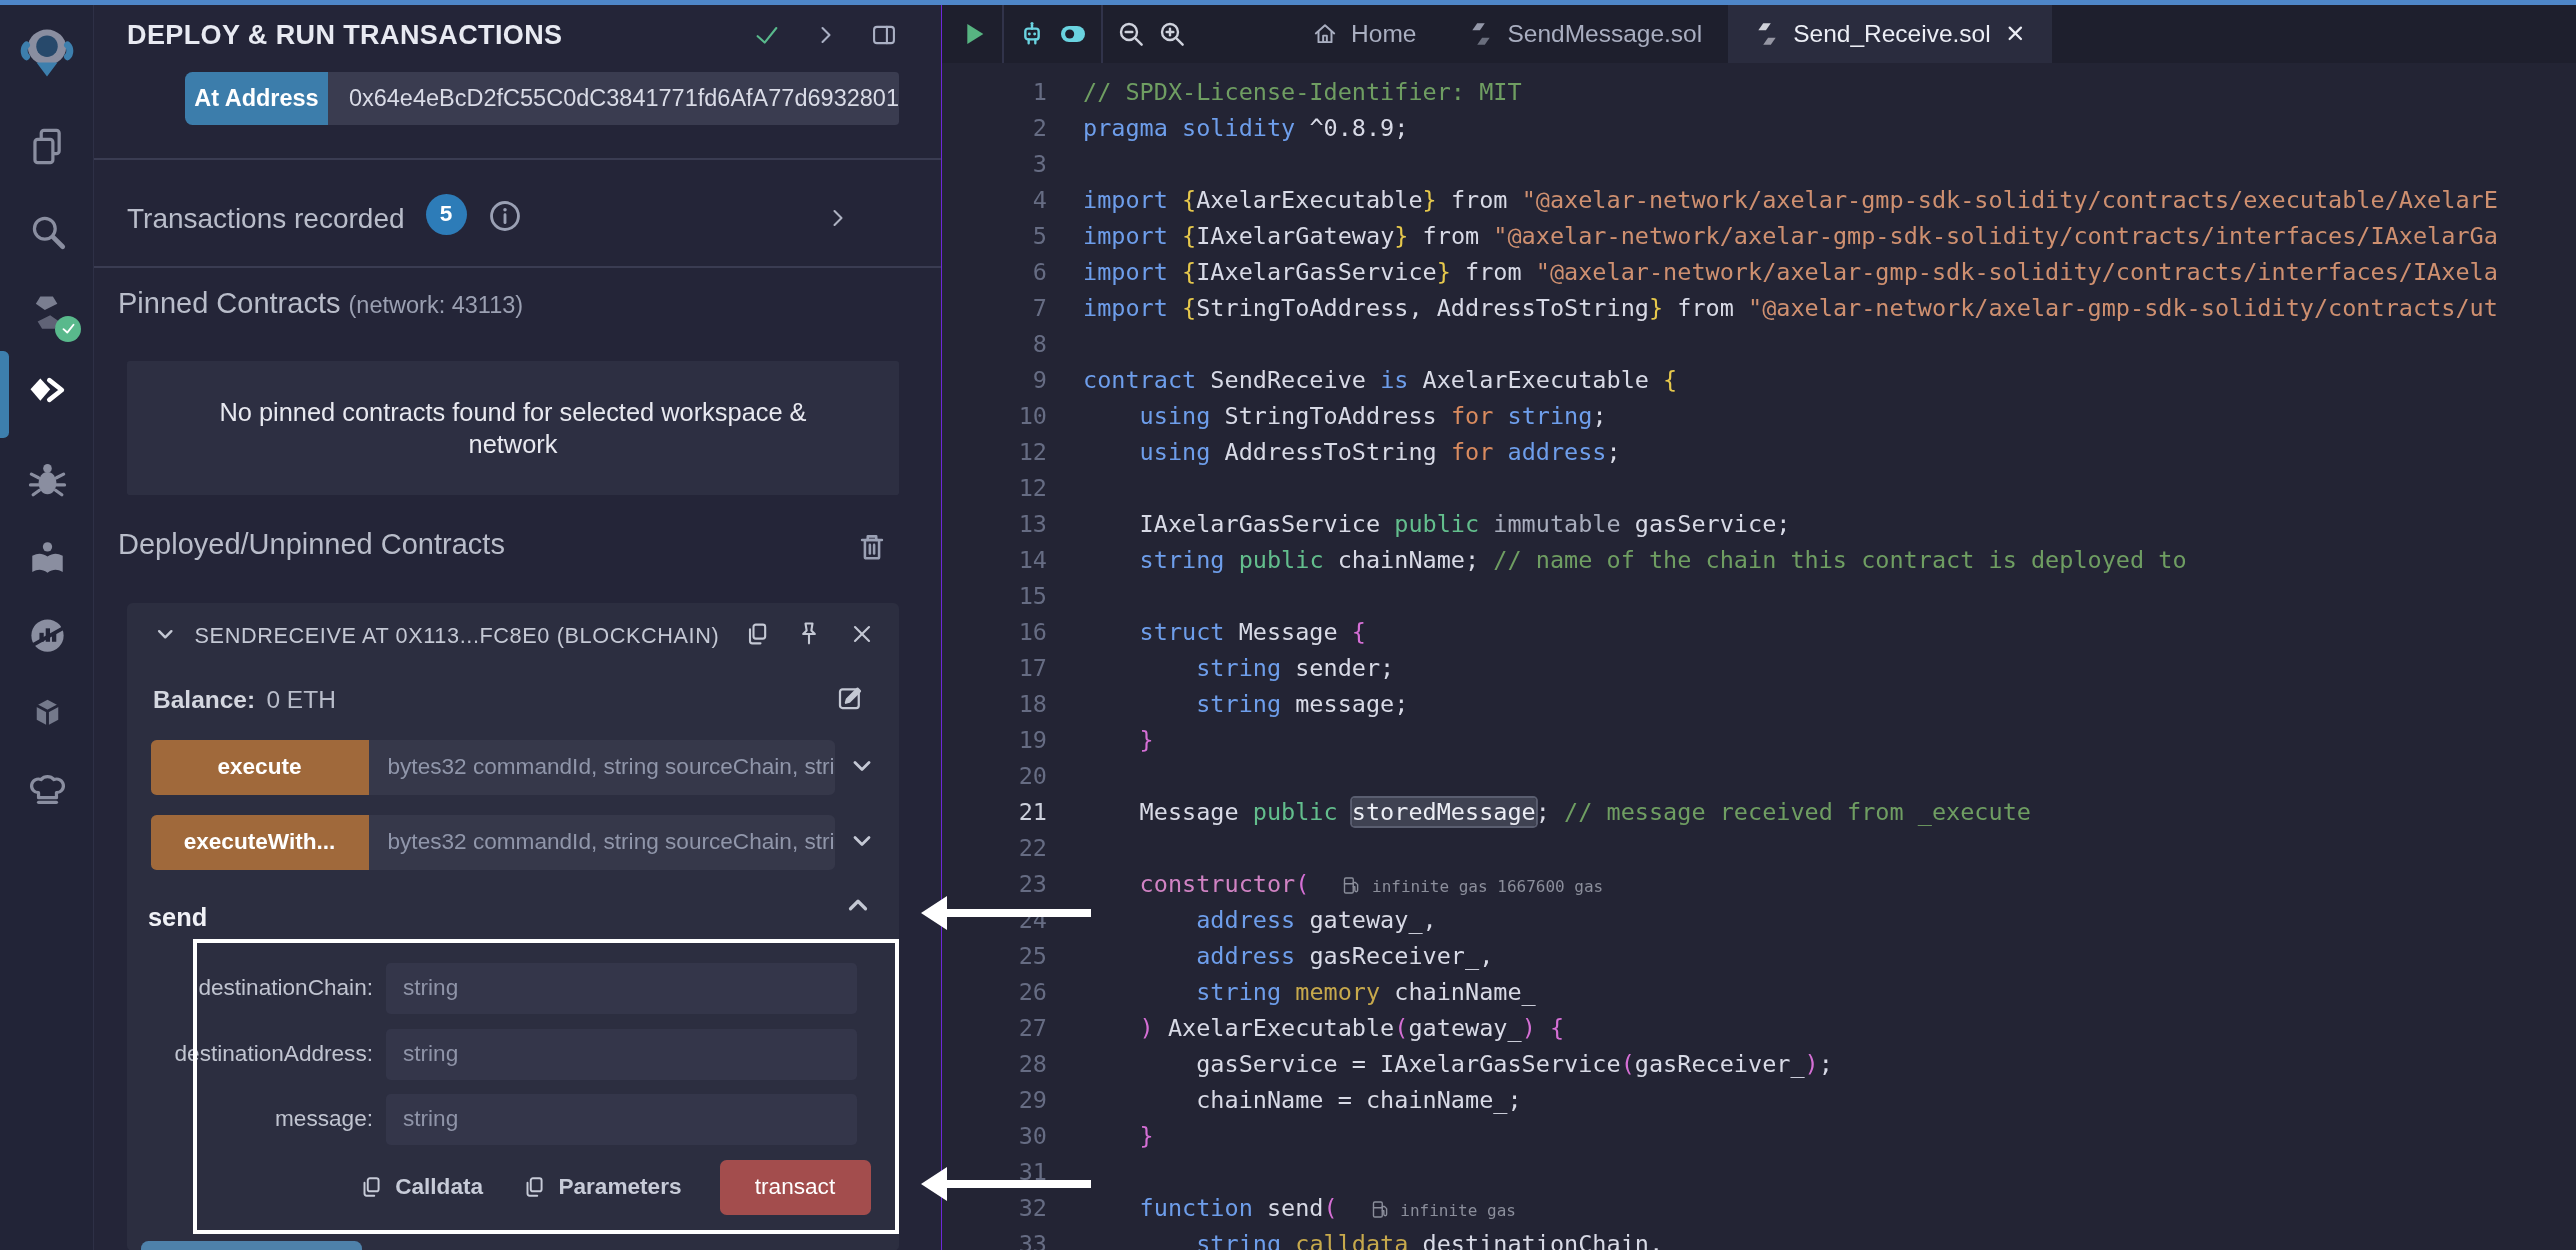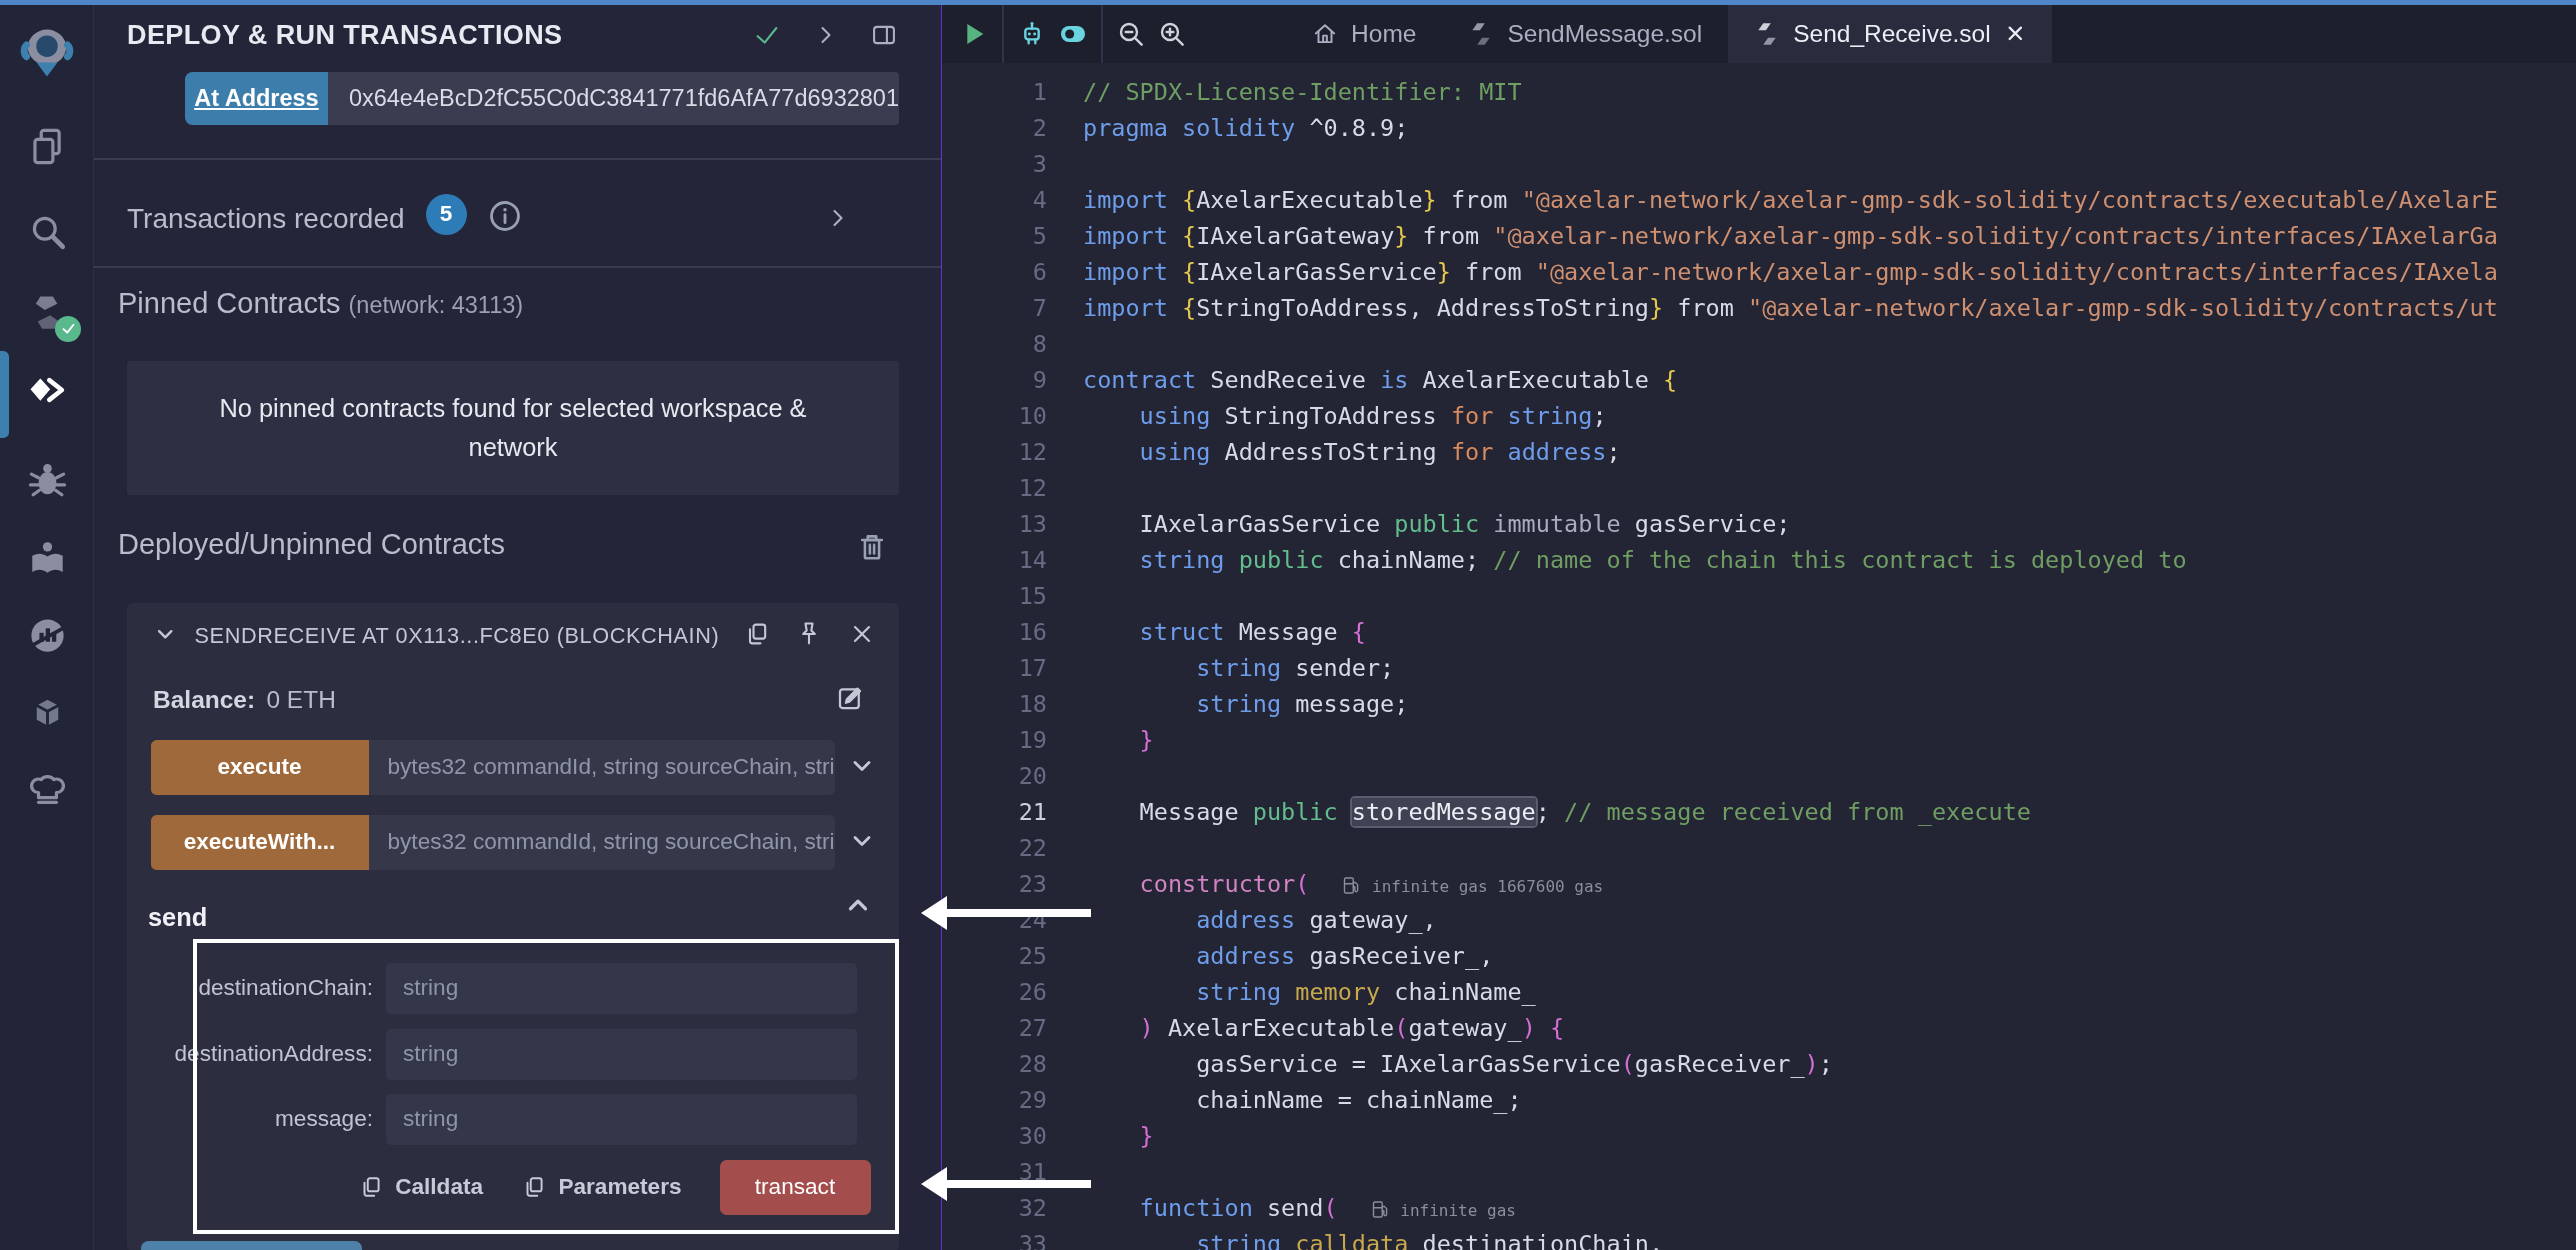--- a/index.html
+++ b/index.html
@@ -25,35 +25,35 @@
   
   .panel { position:absolute; left:94px; top:4.7px; width:847px; height:1246px; background:#242538; }
   .panel-title { position:absolute; left:33px; top:15px; font-size:27px; font-weight:700; letter-spacing:0.4px; color:#e8eaf2; }
   .head-icons { position:absolute; right:40px; top:13px; display:flex; gap:24.5px; align-items:center; }
   .head-icons .hic { width:34px; height:34px; display:flex; align-items:center; justify-content:center; }
   .hic svg { width:28px; height:28px; }
   .hic.check { color:#59b98c; }
   .hic.chev, .hic.layout { color:#aab0c4; }
 
   .ataddr-row { position:absolute; left:91px; top:67px; width:714px; height:53px; display:flex; }
-  .ataddr-btn { height:53px; width:158px; background:#3C7DAB; color:#fff; font-family:inherit; font-size:23.5px; font-weight:700; border:none; border-radius:7.5px 0 0 7.5px; cursor:pointer;text-decoration:underline; }
+  .ataddr-btn { height:53px; width:158px; background:#3C7DAB; color:#fff; font-family:inherit; font-size:23.5px; font-weight:700; border:none; border-radius:7.5px 0 0 7.5px; cursor:pointer; }
   .ataddr-input { flex:1; background:#3a3c50; border-radius:0 3.8px 3.8px 0; display:flex; align-items:center; padding-left:21px; font-size:23.5px; color:#d9dbe6; }
 
   .pdiv { position:absolute; left:0; width:847px; height:1.9px; background:#3a3c52; }
   .txrec { position:absolute; left:33px; top:175px; width:781px; height:55px; display:flex; align-items:flex-end; cursor:pointer; }
   .txrec-label { font-size:28px; color:#b9bdca; }
   .badge { margin-left:21px; min-width:41px; height:41px; border-radius:50%; background:#2d7cb8; color:#fff; font-size:22.6px; font-weight:700; display:flex; align-items:center; justify-content:center; }
   .info-ic { margin-left:19px; color:#9aa0b4; width:38px; height:38px; }
   .info-ic svg { width:38px; height:38px; }
   .txrec .chev-r { position:absolute; right:56px; color:#aeb2c2; }
   .chev-r svg { width:28px; height:28px; }
 
   .sec-title { position:absolute; left:24px; font-size:29px; color:#b9bdca; }
   .sec-title small { font-size:23.5px; color:#9ba0b2; font-weight:400; }
-  .empty-box { position:absolute; left:33px; top:356px; width:772px; height:134px; background:#2d2f42; border-radius:2.8px; display:flex; align-items:center; justify-content:center; text-align:center; padding:0 85px; font-size:25.4px; line-height:39px; color:#e8e9f0; }
+  .empty-box { position:absolute; left:33px; top:356px; width:772px; height:134px; background:#2d2f42; border-radius:2.8px; display:flex; align-items:center; justify-content:center; text-align:center; padding:0 85px; font-size:25.4px; line-height:32px; color:#e8e9f0; }
   .trash-ic { position:absolute; right:52px; top:525px; color:#9aa0b4; cursor:pointer; }
   .trash-ic svg { width:34px; height:34px; }
 
   
   .card { position:absolute; left:33px; top:598px; width:772px; height:648px; background:#2c2e40; border-radius:5.6px; }
   .card-head { position:absolute; left:0; top:9.4px; width:100%; height:47px; display:flex; align-items:center; }
   .card-chev { margin-left:26px; color:#c4c8d4; cursor:pointer; }
   .card-chev svg { width:24.5px; height:24.5px; stroke-width:2.4; }
   .card-title { margin-left:17px; font-size:21.7px; letter-spacing:0.6px; color:#c4c8d4; }
   .card-acts { position:absolute; right:23.5px; display:flex; gap:24.5px; color:#c4c8d4; }

